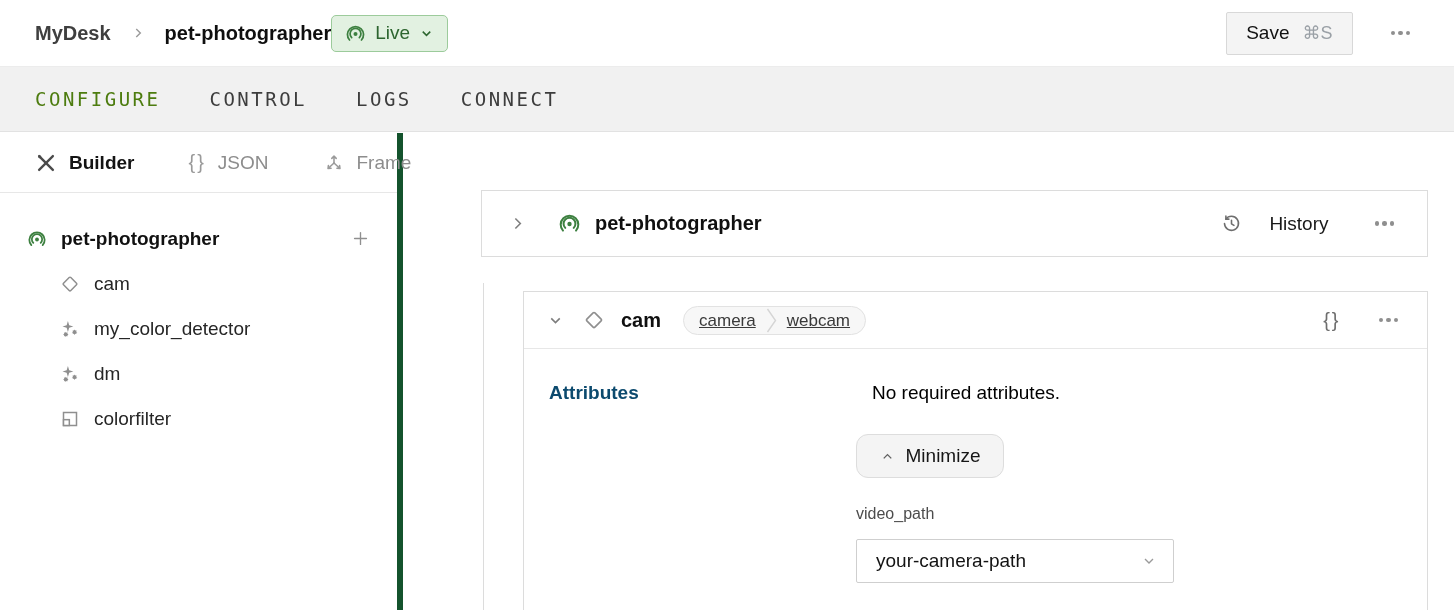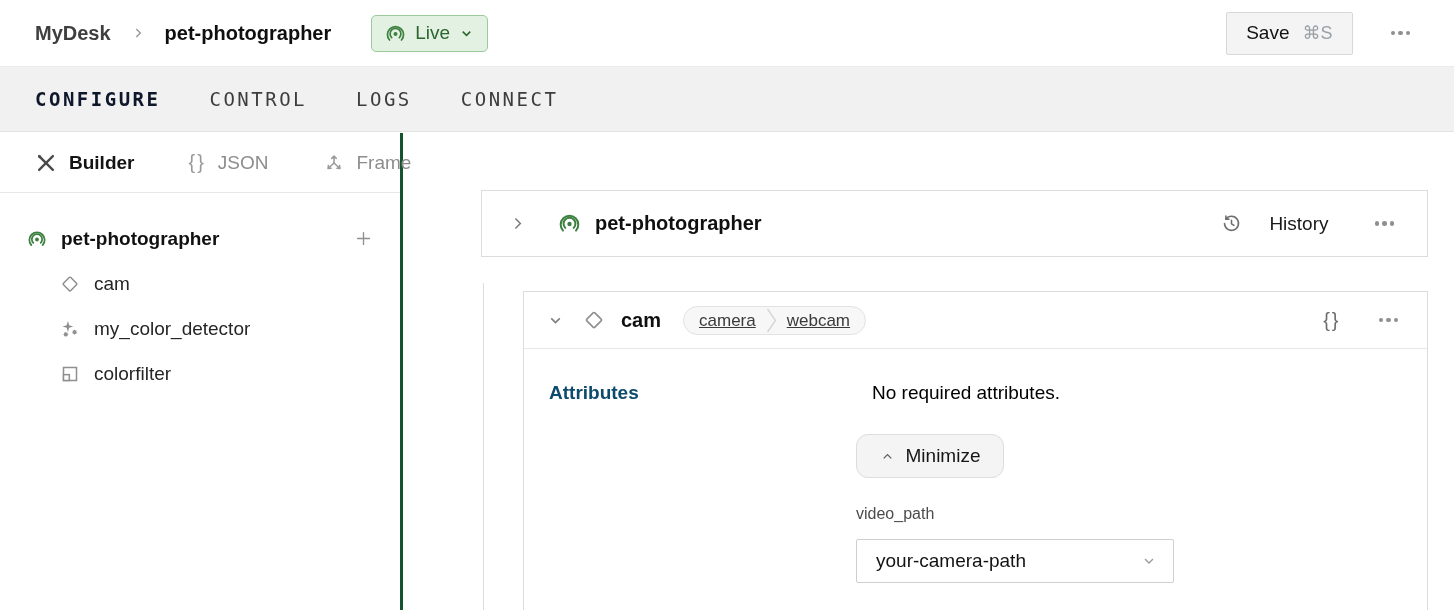--- a/index.html
+++ b/index.html
@@ -14,21 +14,21 @@
   .header {
     position:absolute; top:0; left:0; right:0; height:67px;
     background:#fff; border-bottom:1px solid #ececec;
     display:flex; align-items:center; padding:0 40px 0 35px;
   }
   .breadcrumb { display:flex; align-items:center; gap:20px; font-size:20px; }
   .bc-parent { color:#3f3f3f; font-weight:600; cursor:pointer; }
   .bc-sep { color:#9a9a9a; }
   .bc-current { color:#0f0f0f; font-weight:700; }
   .live-badge {
-    margin-left:40px; height:37px; padding:0 13px; border-radius:5px;
+    height:37px; padding:0 13px; border-radius:5px;
     background:#e2f1e1; border:1px solid #9ccb9b; color:#2d652f;
     display:flex; align-items:center; gap:9px; font-size:19px; cursor:pointer;
   }
   .header-right { margin-left:auto; display:flex; align-items:center; gap:34px; }
   .save-btn {
     height:43px; padding:0 19px; background:#f4f4f4; border:1px solid #d8d8d8;
     border-radius:2px; display:flex; align-items:center; gap:13px;
     font-size:19px; color:#111; font-weight:500; cursor:pointer;
   }
   .save-shortcut { color:#9aa0a6; font-weight:400; font-size:18px; }
@@ -38,26 +38,26 @@
   
   .tabbar {
     position:absolute; top:67px; left:0; right:0; height:65px;
     background:#f1f1f1; border-bottom:1px solid #e2e2e2;
     display:flex; align-items:center; padding-left:35px; gap:49px;
   }
   .tab {
     font-family:"DejaVu Sans Mono", monospace; font-size:19px;
     letter-spacing:2.5px; color:#3d3d3d; cursor:pointer; white-space:nowrap;
   }
-  .tab.active { color:#0f172a; font-weight:700; }
+  .tab.active { color:#4d7c0f; font-weight:400; }
 
   
   .sidebar {
     position:absolute; top:133px; left:0; bottom:0; width:403px;
-    background:#fff; border-right:3px solid #14532d;
+    background:#fff; border-right:6px solid #14532d;
   }
   .modes {
     height:60px; border-bottom:1px solid #e7e7e7;
     display:flex; align-items:center; padding-left:35px; gap:54px;
   }
   .mode { display:flex; align-items:center; gap:12px; font-size:19px; color:#8d8d8d; cursor:pointer; }
   .mode.active { color:#141414; font-weight:700; }
   .mode.active .micon { color:#4a4a4a; }
   .micon { color:#9a9a9a; }
   .braces-glyph { font-size:20px; letter-spacing:2px; }
@@ -241,20 +241,30 @@
       <span class="ticon gray-icon">
         <svg width="20" height="20" viewBox="0 0 24 24" fill="currentColor">
           <path d="M9.5 2.5 L11 7.5 L16 9 L11 10.5 L9.5 15.5 L8 10.5 L3 9 L8 7.5 Z"></path>
           <path d="M7 15.5 l1 1.6 1.8 -0.5 -0.5 1.8 1.6 1 -1.6 1 0.5 1.8 -1.8 -0.5 -1 1.6 -1 -1.6 -1.8 0.5 0.5 -1.8 -1.6 -1 1.6 -1 -0.5 -1.8 1.8 0.5 Z" transform="scale(0.82) translate(1.5 3.2)"></path>
           <path d="M17.5 12.5 l0.8 1.4 1.5 -0.4 -0.4 1.5 1.4 0.8 -1.4 0.8 0.4 1.5 -1.5 -0.4 -0.8 1.4 -0.8 -1.4 -1.5 0.4 0.4 -1.5 -1.4 -0.8 1.4 -0.8 -0.4 -1.5 1.5 0.4 Z"></path>
         </svg>
       </span>
       <span class="tlabel">my_color_detector</span>
     </div>
 
+    <div class="tree-row tree-child">
+      <span class="ticon gray-icon">
+        <svg width="20" height="20" viewBox="0 0 24 24" fill="currentColor">
+          <path d="M9.5 2.5 L11 7.5 L16 9 L11 10.5 L9.5 15.5 L8 10.5 L3 9 L8 7.5 Z"></path>
+          <path d="M7 15.5 l1 1.6 1.8 -0.5 -0.5 1.8 1.6 1 -1.6 1 0.5 1.8 -1.8 -0.5 -1 1.6 -1 -1.6 -1.8 0.5 0.5 -1.8 -1.6 -1 1.6 -1 -0.5 -1.8 1.8 0.5 Z" transform="scale(0.82) translate(1.5 3.2)"></path>
+          <path d="M17.5 12.5 l0.8 1.4 1.5 -0.4 -0.4 1.5 1.4 0.8 -1.4 0.8 0.4 1.5 -1.5 -0.4 -0.8 1.4 -0.8 -1.4 -1.5 0.4 0.4 -1.5 -1.4 -0.8 1.4 -0.8 -0.4 -1.5 1.5 0.4 Z"></path>
+        </svg>
+      </span>
+      <span class="tlabel">dm</span>
+    </div>
 
     <div class="tree-row tree-child">
       <span class="ticon gray-icon">
         <svg width="20" height="20" viewBox="0 0 24 24" fill="none" stroke="currentColor" stroke-width="1.8">
           <rect x="4.2" y="4.2" width="15.6" height="15.6"></rect>
           <rect x="4.2" y="12.8" width="7" height="7" fill="#ffffff"></rect>
         </svg>
       </span>
       <span class="tlabel">colorfilter</span>
     </div>

